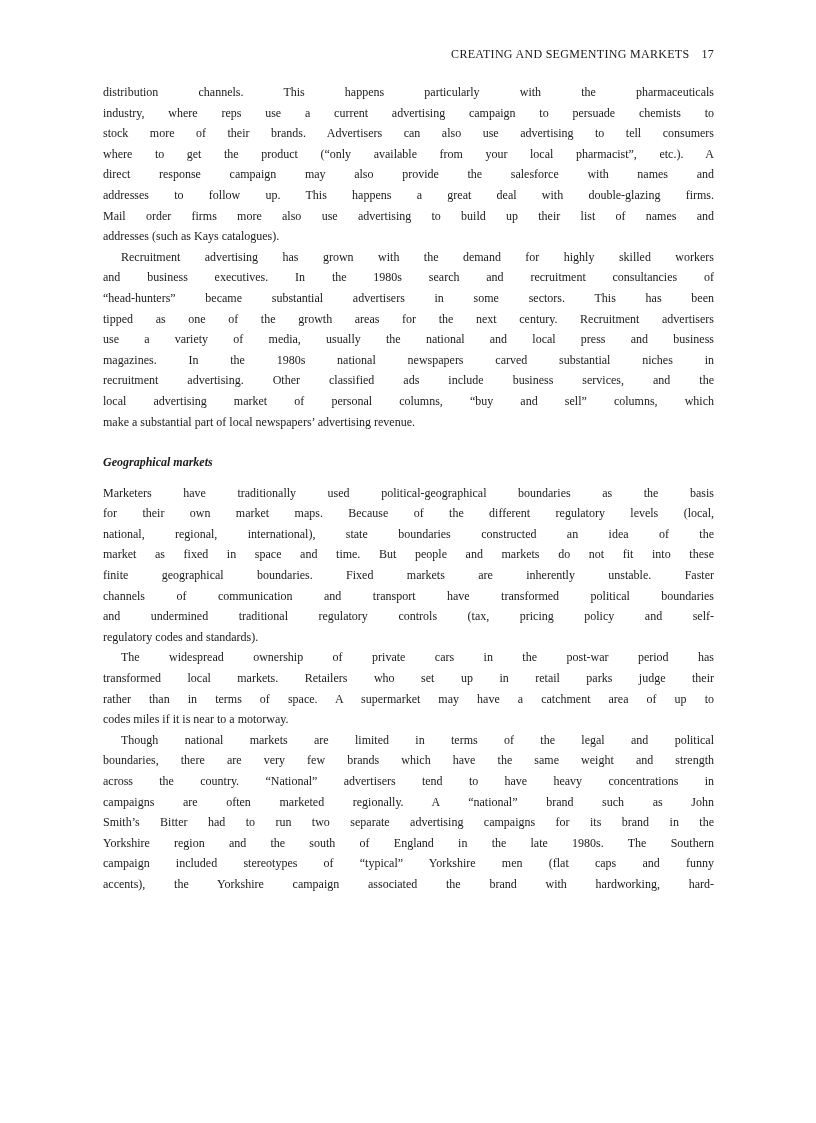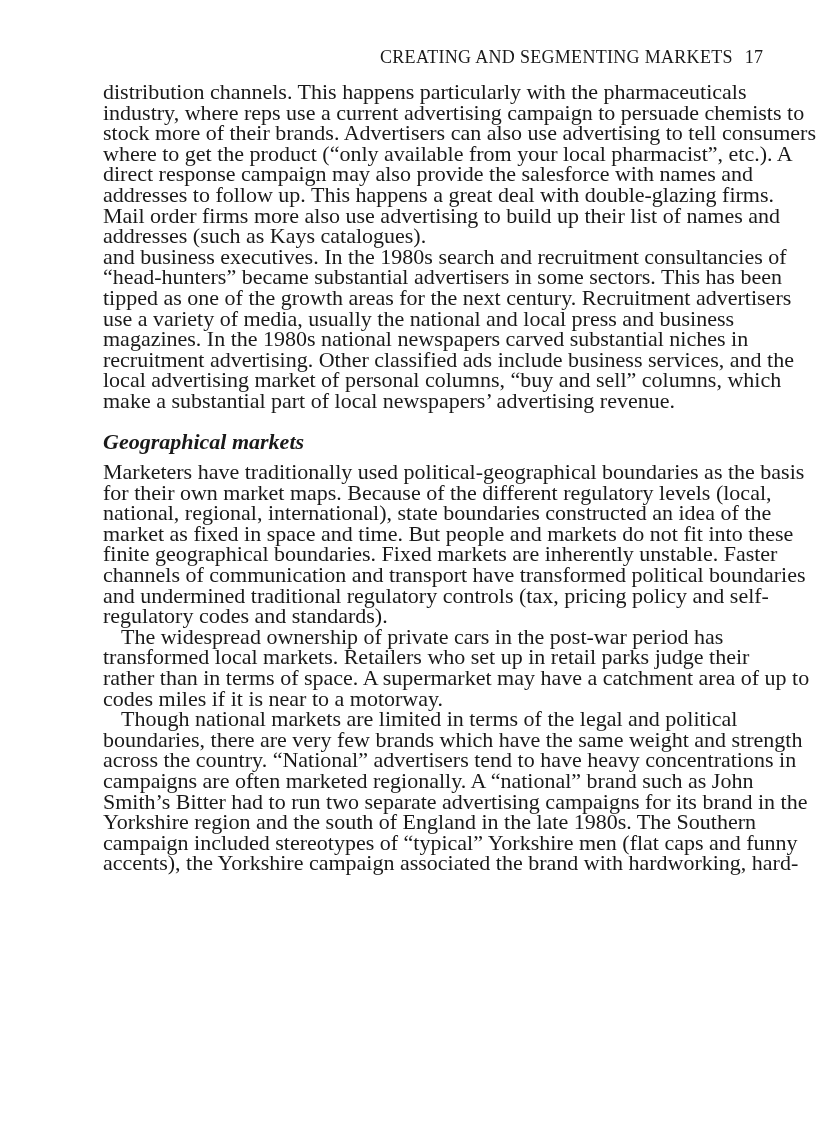--- a/index.html
+++ b/index.html
@@ -4,27 +4,27 @@
 <style>
   html, body { margin: 0; padding: 0; background: #ffffff; }
   body { width: 816px; height: 1123px; position: relative; overflow: hidden; }
   .page {
     position: absolute; left: 0; top: 0; width: 816px; height: 1123px;
     font-family: "Liberation Serif", "DejaVu Serif", serif;
     color: #1a1a1a;
   }
   .running-head {
     position: absolute; top: 47px; left: 380px; width: 334px;
-    text-align: right; font-size: 18px; letter-spacing: 0.3px;
+    text-align: right; font-size: 12px; letter-spacing: 0.3px;
     white-space: nowrap;
   }
   .running-head .pn { margin-left: 12px; }
   .body {
     position: absolute; left: 103px; top: 82px; width: 611px;
-    font-size: 22px; line-height: 20.6px;
+    font-size: 12px; line-height: 20.6px;
   }
   .line {
     display: block; height: 20.6px; white-space: nowrap;
     text-align: justify; text-align-last: justify;
   }
   .line.last { text-align-last: left; }
   .line.indent { text-indent: 18px; }
   .heading {
     display: block; text-align: left; font-weight: bold;
     height: 20.6px; margin-top: 20px; margin-bottom: 10px; font-style: italic;
@@ -43,20 +43,21 @@
       <span class="line">distribution channels. This happens particularly with the pharmaceuticals</span>
       <span class="line">industry, where reps use a current advertising campaign to persuade chemists to</span>
       <span class="line">stock more of their brands. Advertisers can also use advertising to tell consumers</span>
       <span class="line">where to get the product (“only available from your local pharmacist”, etc.). A</span>
       <span class="line">direct response campaign may also provide the salesforce with names and</span>
       <span class="line">addresses to follow up. This happens a great deal with double-glazing firms.</span>
       <span class="line">Mail order firms more also use advertising to build up their list of names and</span>
       <span class="line last">addresses (such as Kays catalogues).</span>
     </div>
     <div>
+      <span class="line indent">Recruitment advertising has grown with the demand for highly skilled workers</span>
       <span class="line">and business executives. In the 1980s search and recruitment consultancies of</span>
       <span class="line">“head-hunters” became substantial advertisers in some sectors. This has been</span>
       <span class="line">tipped as one of the growth areas for the next century. Recruitment advertisers</span>
       <span class="line">use a variety of media, usually the national and local press and business</span>
       <span class="line">magazines. In the 1980s national newspapers carved substantial niches in</span>
       <span class="line">recruitment advertising. Other classified ads include business services, and the</span>
       <span class="line">local advertising market of personal columns, “buy and sell” columns, which</span>
       <span class="line last">make a substantial part of local newspapers’ advertising revenue.</span>
     </div>
 

